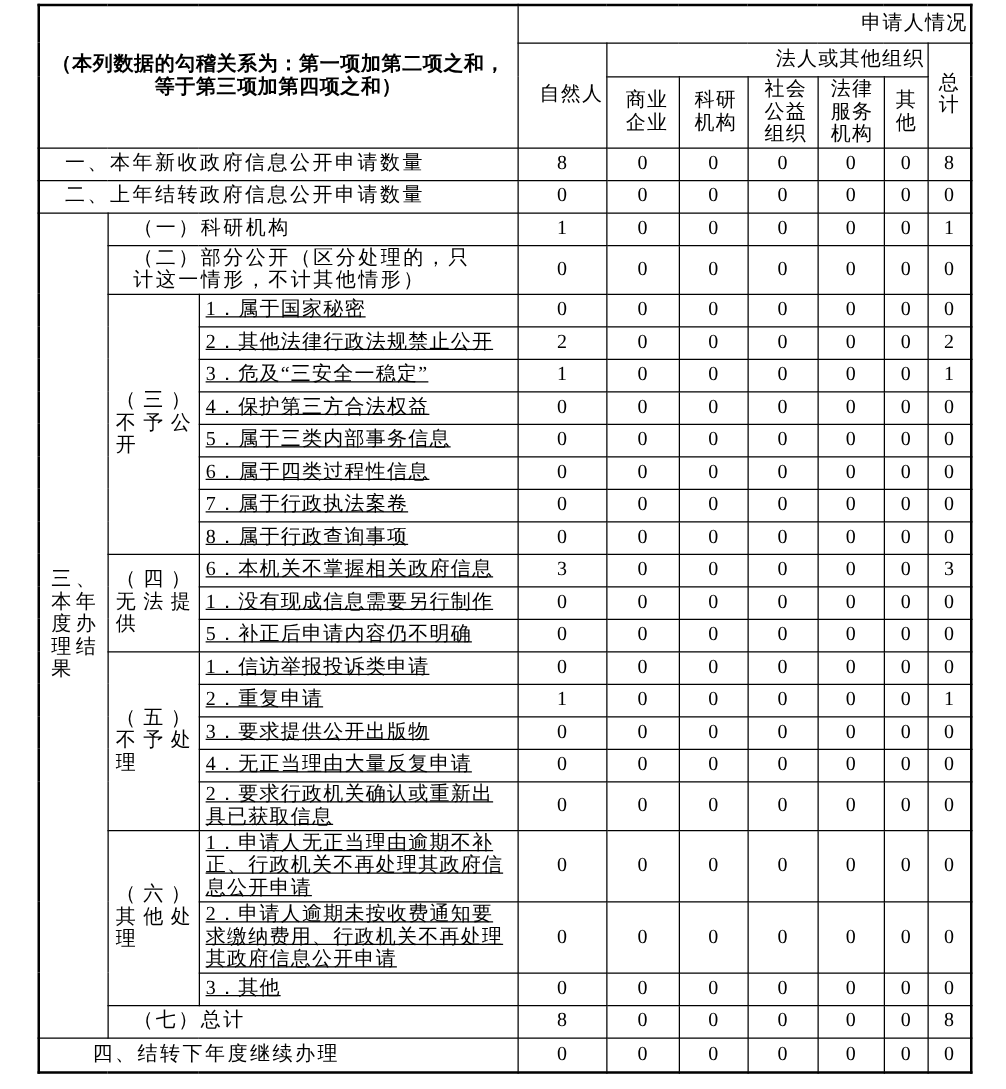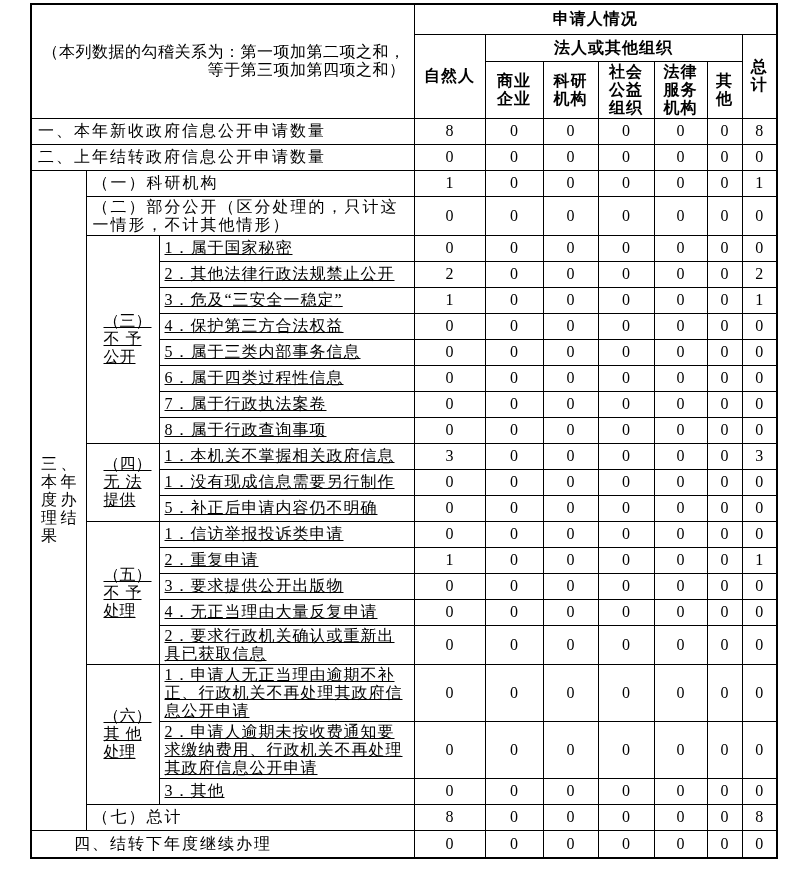--- a/index.html
+++ b/index.html
@@ -28,60 +28,59 @@
   table.report td {
     border: 1px solid #000000;
     font-size: 16px;
     line-height: 18px;
     overflow: hidden;
     vertical-align: middle;
     word-break: break-all;
   }
   
   td.corner {
-    font-weight: normal;
-    text-align: right;
+    font-weight: bold;
+    text-align: center;
     padding: 0 8px;
     line-height: 32px;
     letter-spacing: 0.5px;
   }
   td.hc {
-    font-weight: bold;
-    text-align: center;
+    font-weight: normal;
+    text-align: right;
     padding: 1px 2px;
     letter-spacing: 1px;
   }
   td.hc.narrow { padding: 1px 8px; }
   
   td.lbl {
     text-align: left;
-    padding: 1px 6px;
+    padding: 1px 20px;
     letter-spacing: 2px;
   }
   td.lbl.indent { padding-left: 42px; }
   td.item {
     text-align: left;
     padding: 1px 5px;
     letter-spacing: 1px;
     text-decoration: underline;
   }
   
   td.vgroup {
     text-align: justify;
     text-justify: inter-character;
     padding: 0 9px;
     line-height: 22px;
     margin-top: 36px;
   }
   td.sgroup {
     text-align: justify;
     text-justify: inter-character;
-    padding: 0 17px;
+    padding: 0 6px;
     line-height: 25px;
-    text-decoration: underline;
   }
   
   td.v {
     text-align: center;
     padding: 0;
     font-size: 17px;
     letter-spacing: 0;
   }
   tr.h30 { height: 30px; }
   tr.h27 { height: 27px; }
@@ -249,21 +248,21 @@
           <td class="v">0</td>
           <td class="v">0</td>
           <td class="v">0</td>
           <td class="v">0</td>
           <td class="v">0</td>
           <td class="v">0</td>
       </tr>
 
       <tr class="h26">
         <td class="sgroup" rowspan="3">（四）无法提供</td>
-        <td class="item">1．本机关不掌握相关政府信息</td>
+        <td class="item">6．本机关不掌握相关政府信息</td>
         <td class="v">3</td>
           <td class="v">0</td>
           <td class="v">0</td>
           <td class="v">0</td>
           <td class="v">0</td>
           <td class="v">0</td>
           <td class="v">3</td>
       </tr>
       <tr class="h26">
         <td class="item">1．没有现成信息需要另行制作</td>

